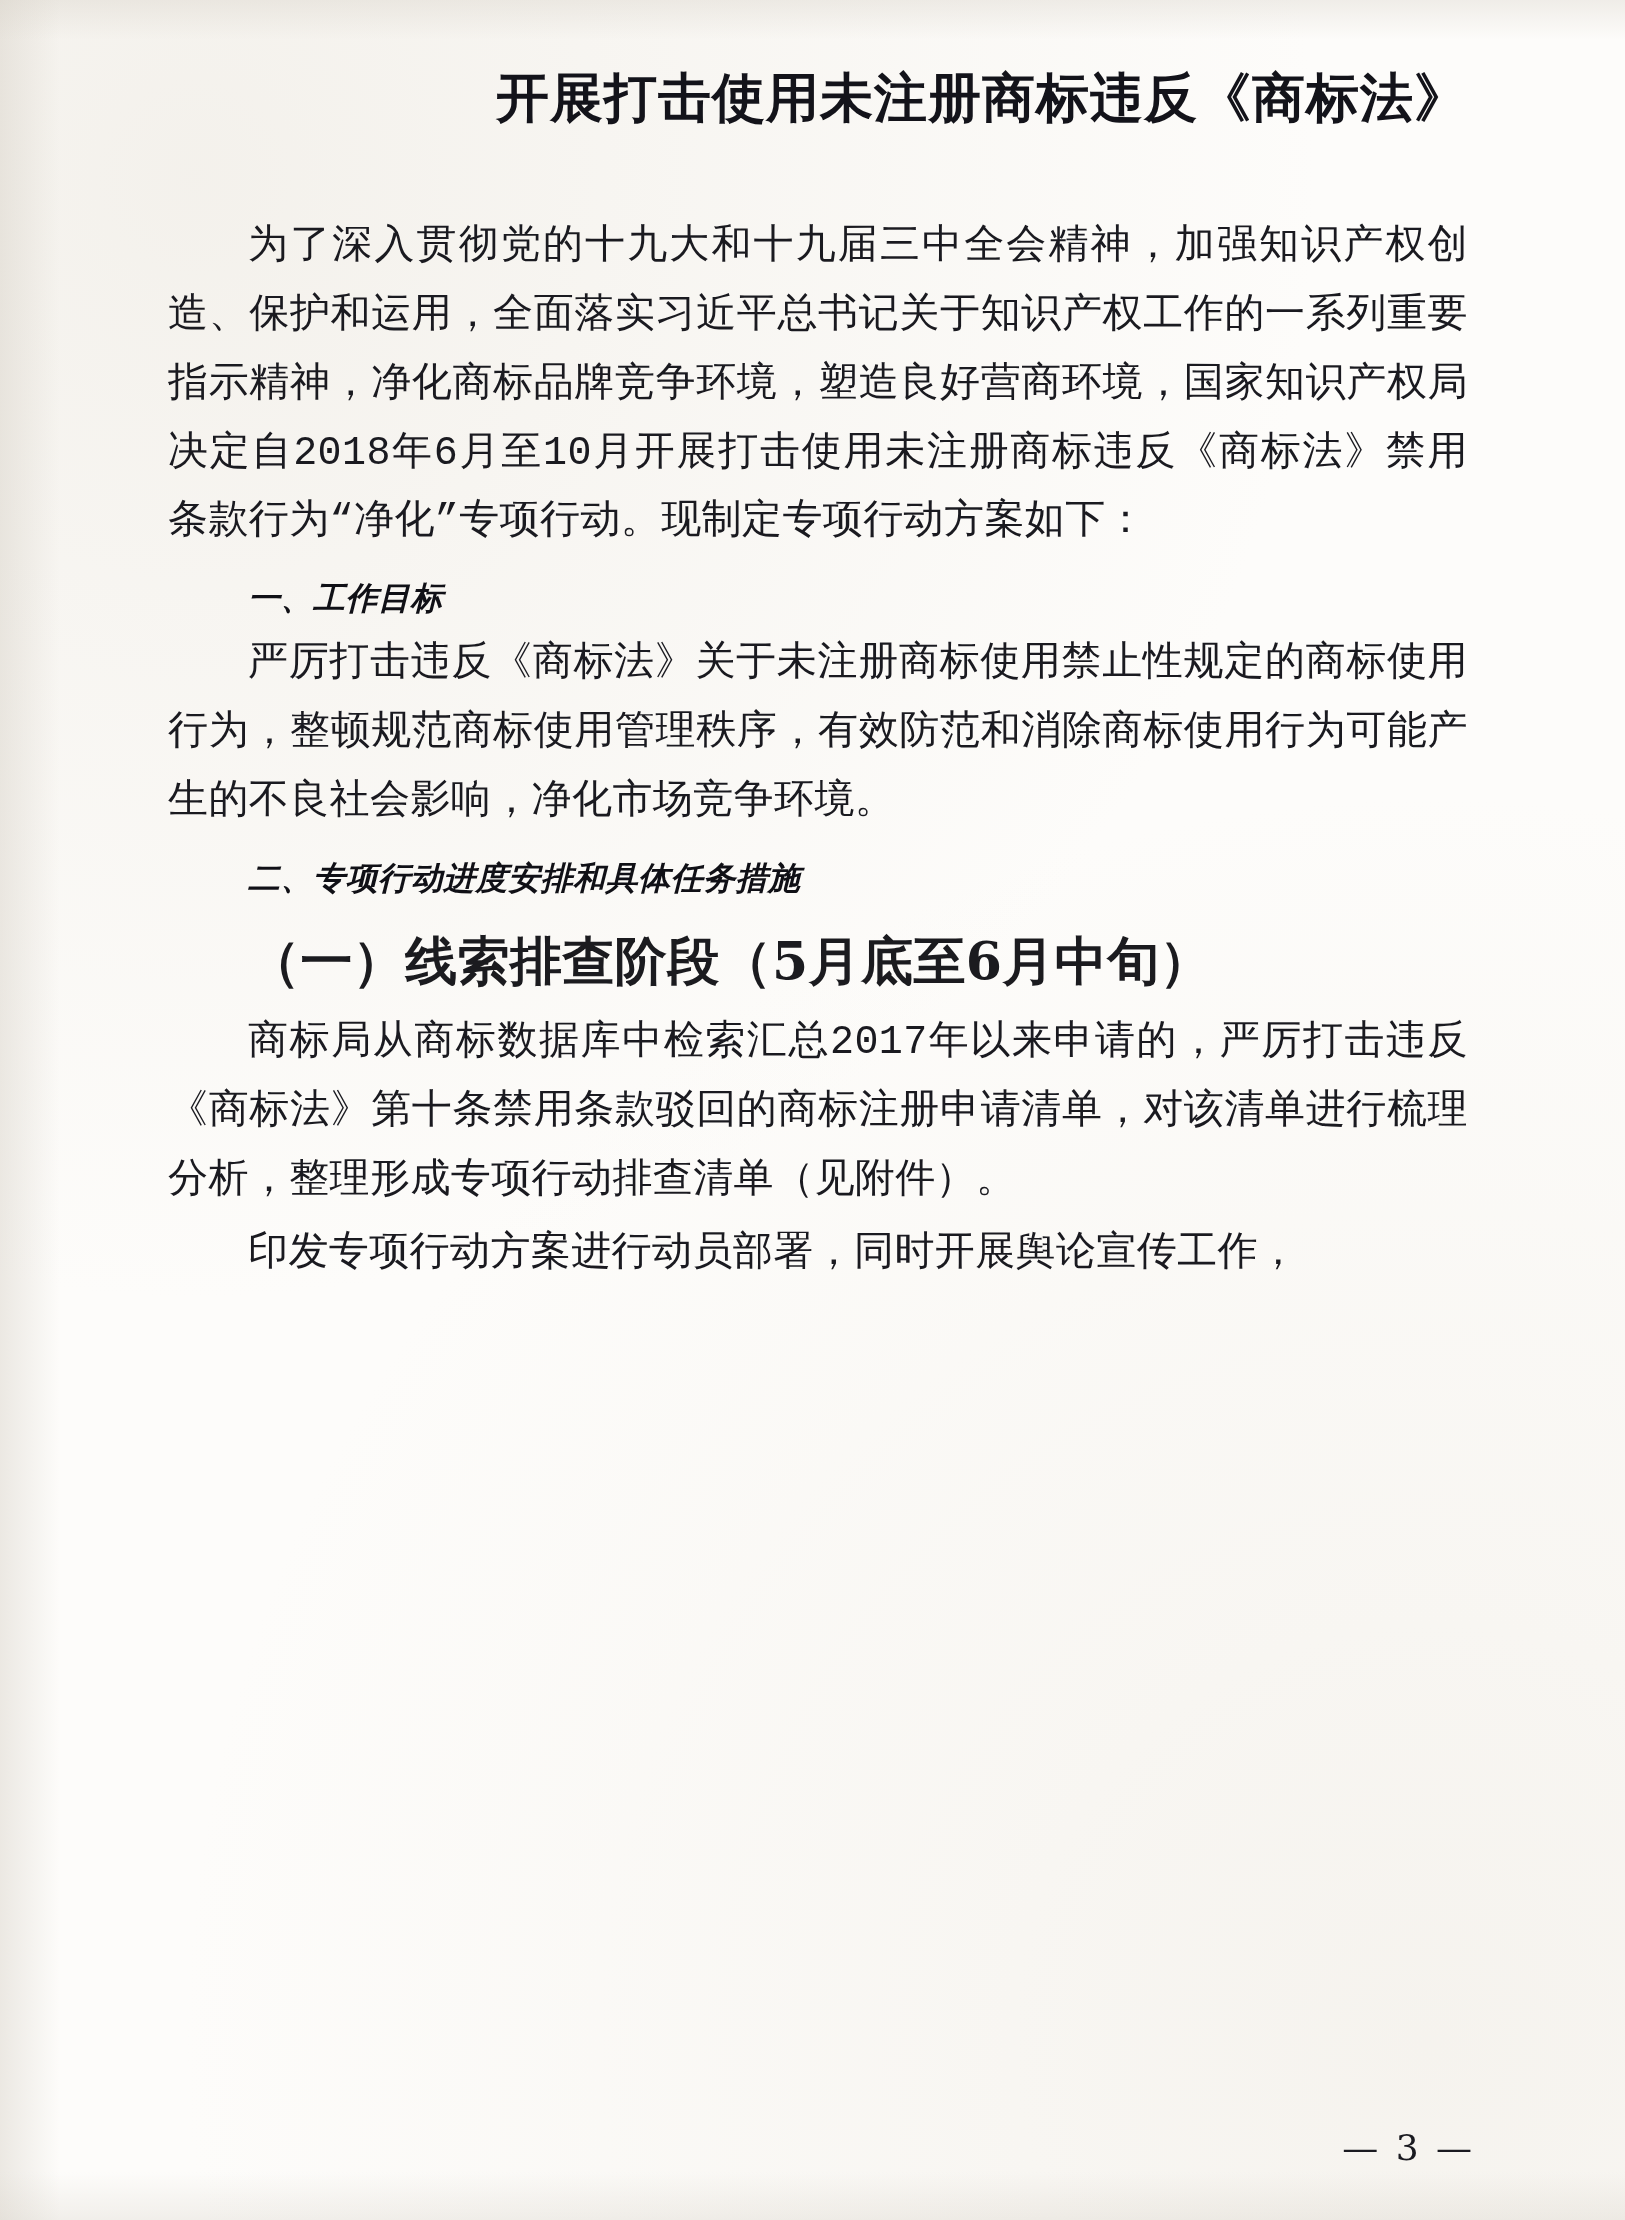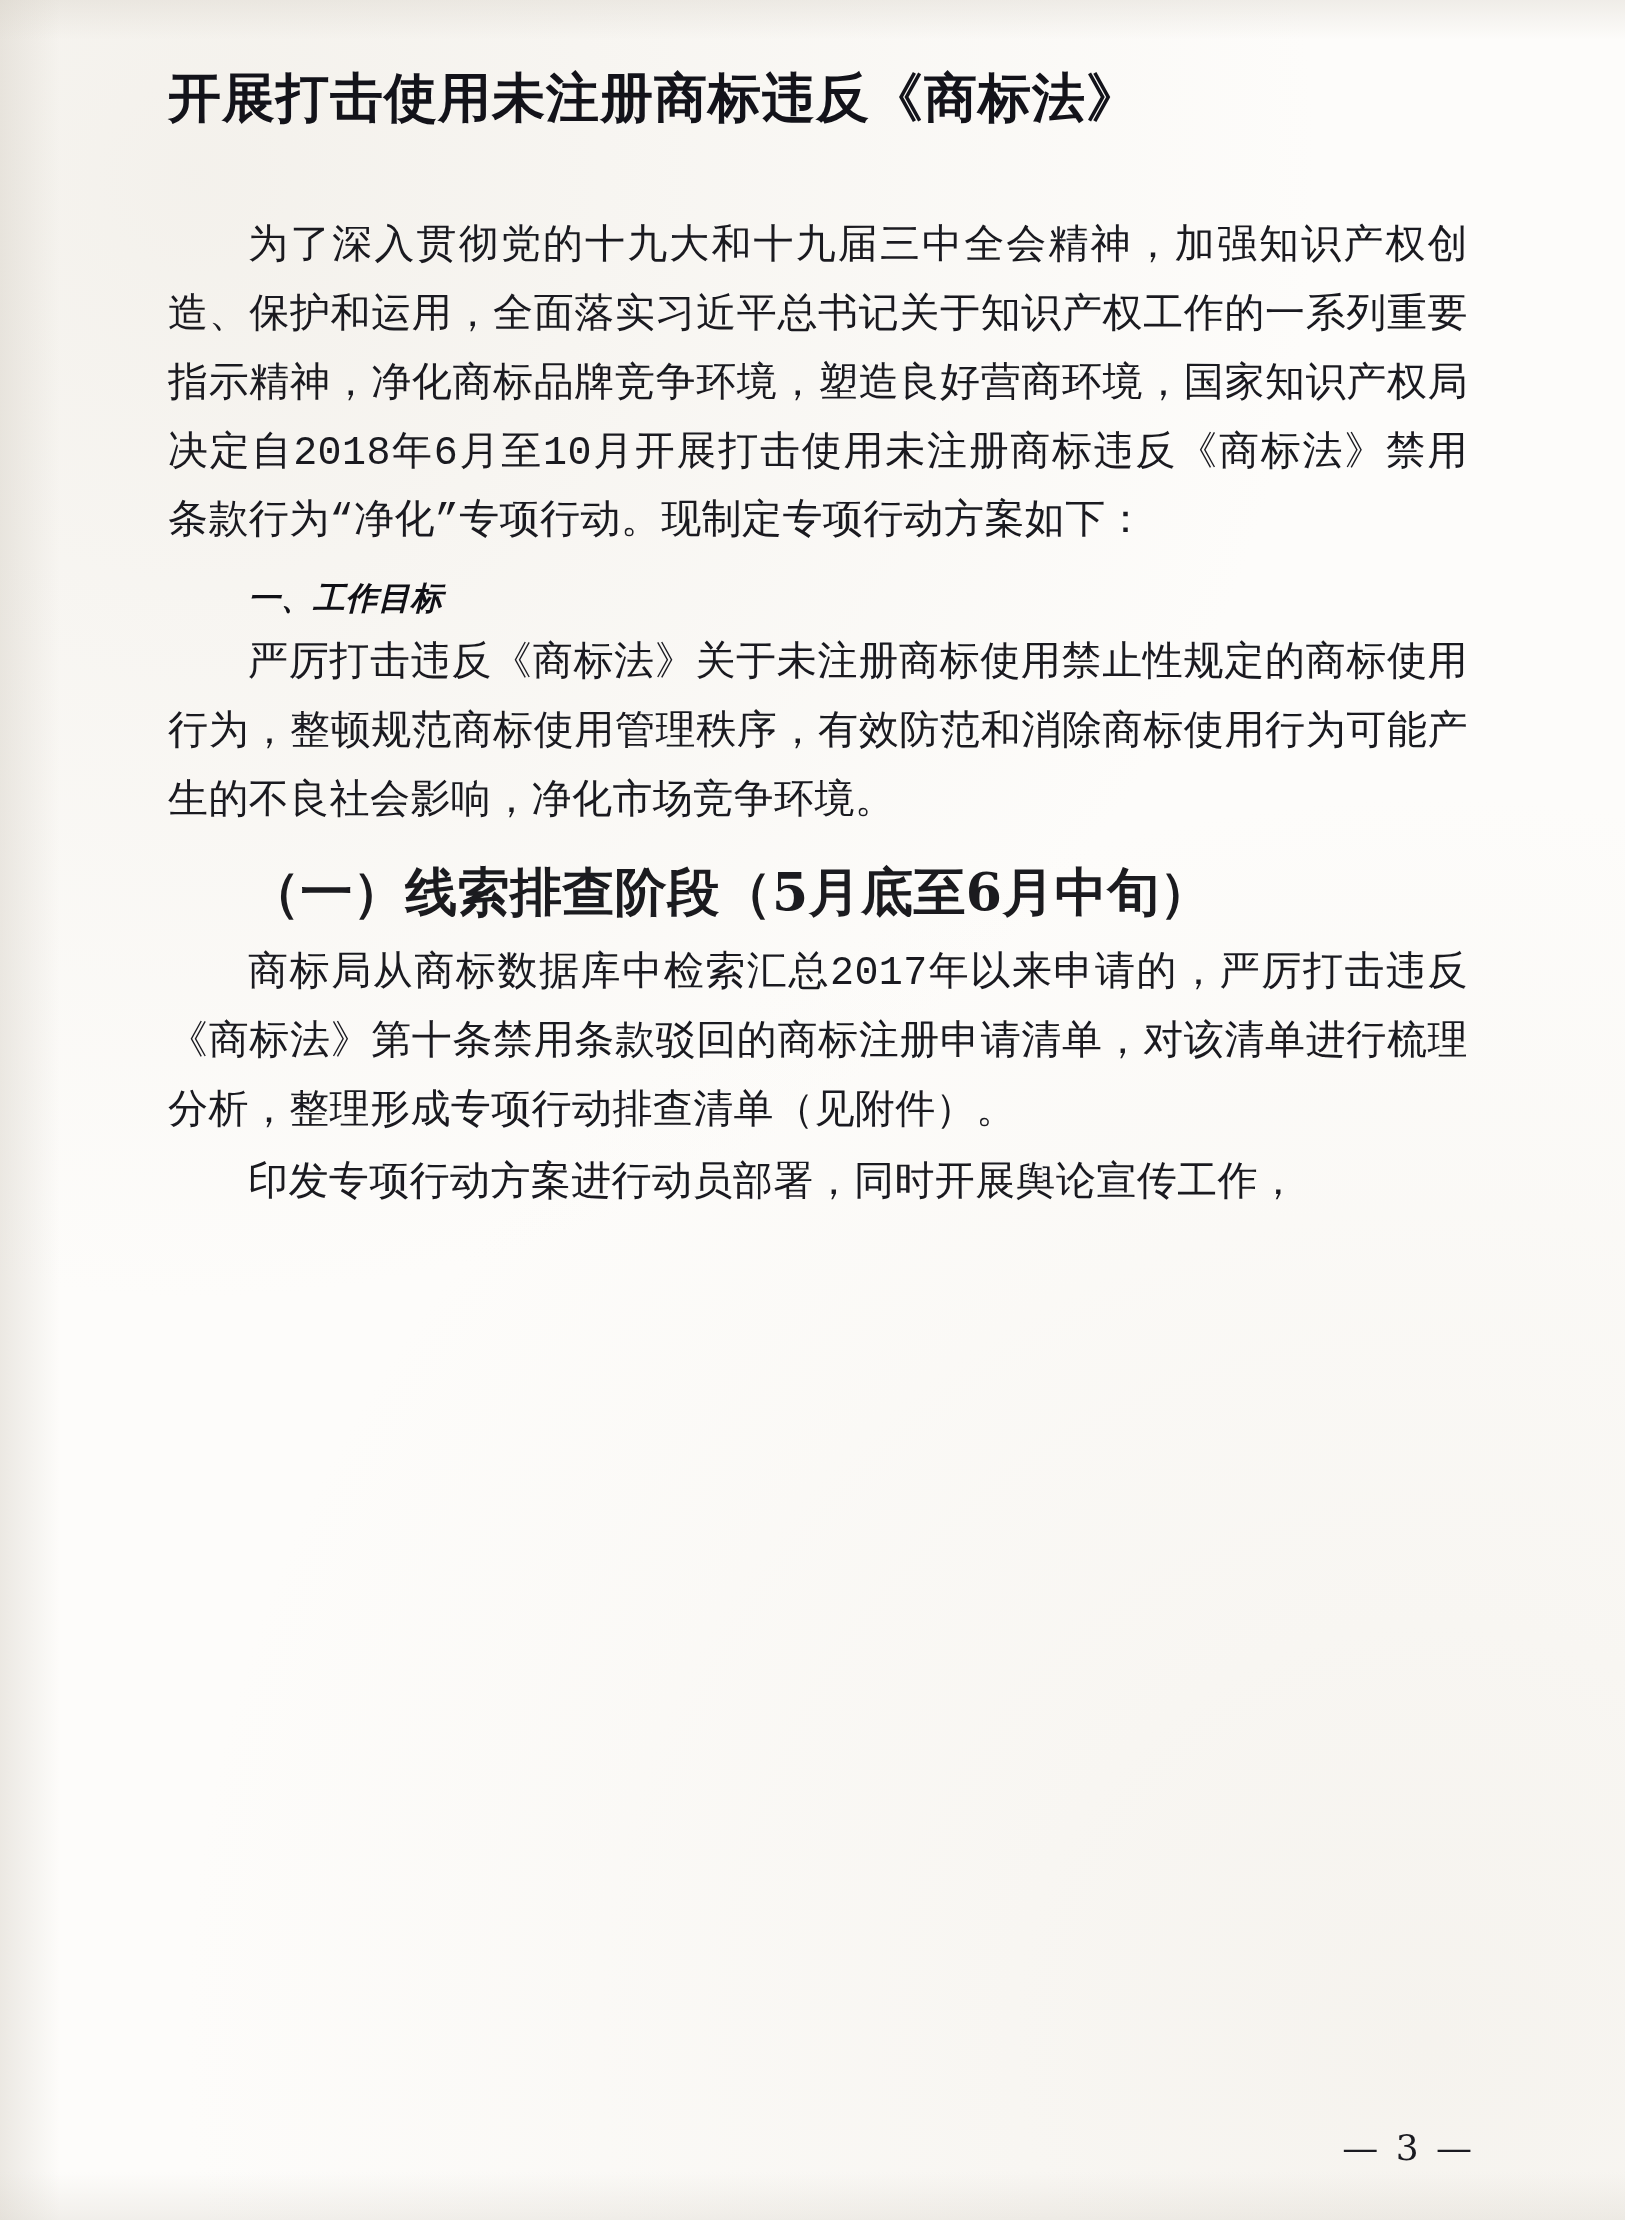--- a/index.html
+++ b/index.html
@@ -25,21 +25,21 @@
     padding: 0;
     box-sizing: border-box;
   }
   .content {
     position: absolute;
     left: 168px;
     top: 60px;
     width: 1300px;
   }
   .doc-title {
-    text-align: left;
+    text-align: right;
     font-weight: 700;
     font-size: 53px;
     line-height: 1.42;
     letter-spacing: 1px;
     color: #13131a;
     margin: 0;
     font-family: "DejaVu Serif", "Liberation Serif", serif;
   }
   .doc-title .tline {
     display: block;
@@ -117,20 +117,21 @@
   <div class="content">
 
     <h1 class="doc-title">
       <span class="tline">开展打击使用未注册商标违反《商标法》</span>
     </h1>
 
     <div class="body-block">
       <p class="para indent">为了深入贯彻党的十九大和十九届三中全会精神，加强知识产权创造、保护和运用，全面落实习近平总书记关于知识产权工作的一系列重要指示精神，净化商标品牌竞争环境，塑造良好营商环境，国家知识产权局决定自2018年6月至10月开展打击使用未注册商标违反《商标法》禁用条款行为“净化”专项行动。现制定专项行动方案如下：</p>
       <p class="heading">一、工作目标</p>
       <p class="para indent">严厉打击违反《商标法》关于未注册商标使用禁止性规定的商标使用行为，整顿规范商标使用管理秩序，有效防范和消除商标使用行为可能产生的不良社会影响，净化市场竞争环境。</p>
+      <p class="heading">二、专项行动进度安排和具体任务措施</p>
       <p class="subheading">（一）线索排查阶段（5月底至6月中旬）</p>
       <p class="para indent">商标局从商标数据库中检索汇总2017年以来申请的，严厉打击违反《商标法》第十条禁用条款驳回的商标注册申请清单，对该清单进行梳理分析，整理形成专项行动排查清单（见附件）。</p>
       <p class="para indent">印发专项行动方案进行动员部署，同时开展舆论宣传工作，</p>
     </div>
   </div>
 
   <div class="page-number">— 3 —</div>
 </div>
 
 </body></html>

